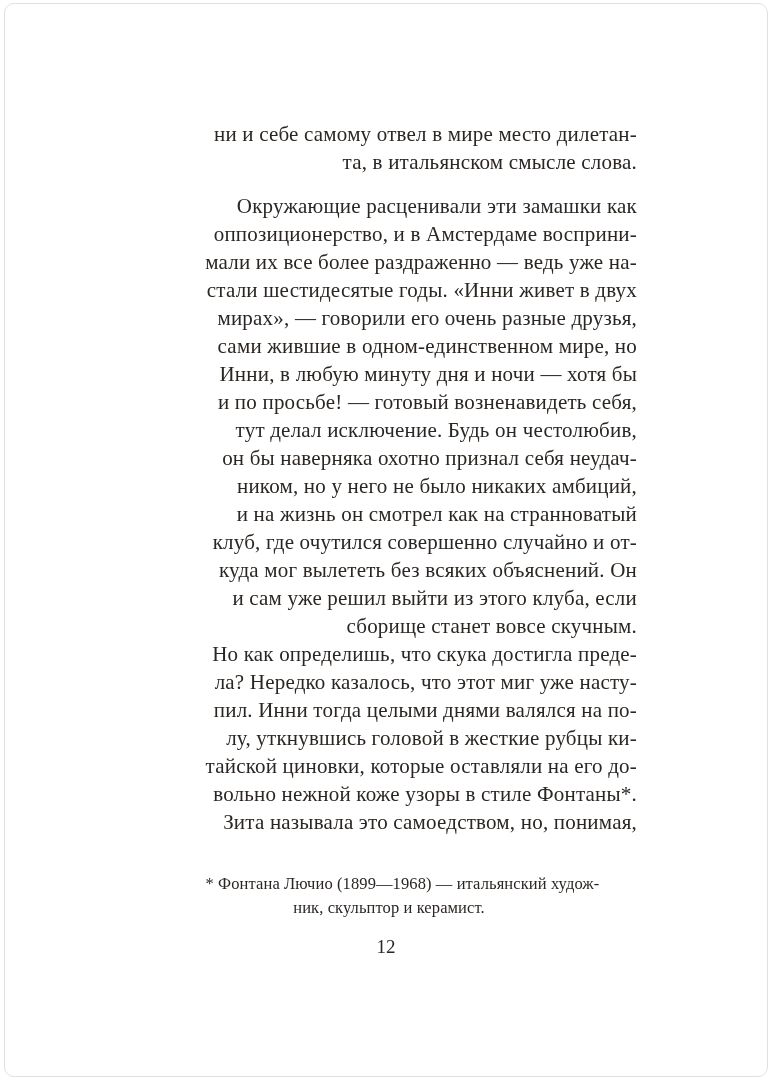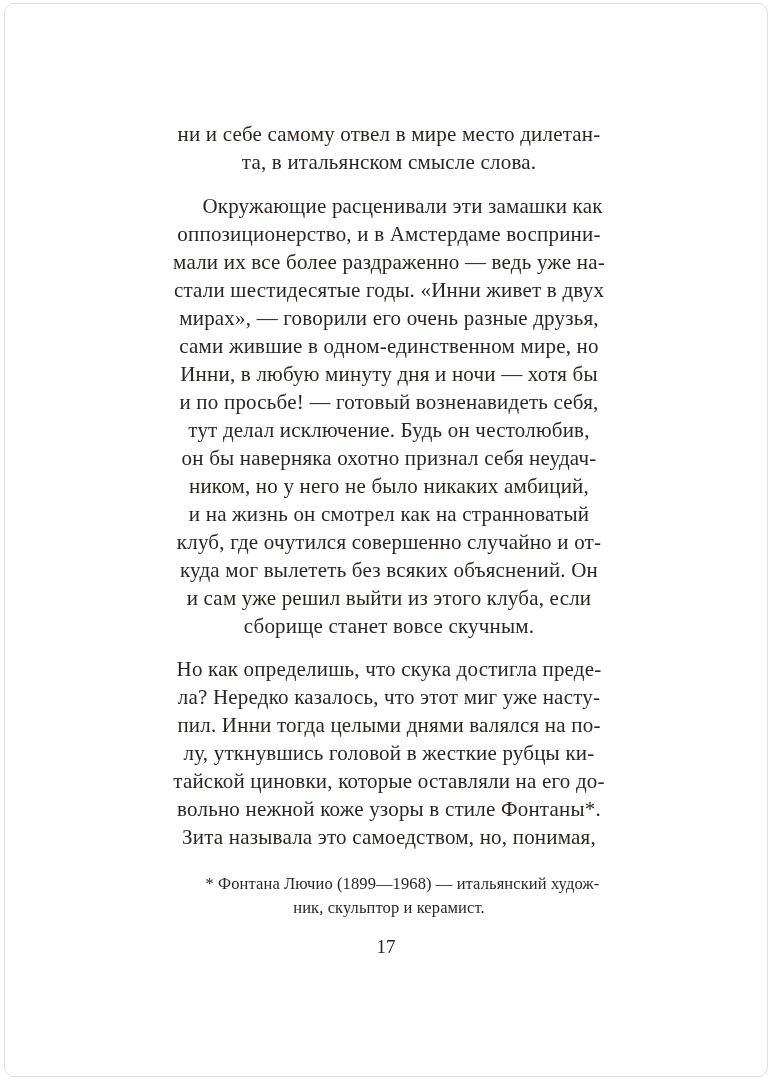--- a/index.html
+++ b/index.html
@@ -30,28 +30,27 @@
     left: 141px;
     top: 120px;
     width: 496px;
     font-size: 21px;
     line-height: 28px;
     letter-spacing: 0.2px;
   }
   .para {
     margin: 0;
     white-space: pre-line;
-    text-align: center;
+    text-align: right;
   }
   .para.indent {
     text-indent: 27px;
     margin-top: 16px;
   }
   .para.section-gap {
-    margin-top: 15px;
   }
   .footnote {
     position: absolute;
     left: 141px;
     top: 872px;
     width: 496px;
     font-size: 16.5px;
     line-height: 23.5px;
     letter-spacing: 0.1px;
     text-align: center;
@@ -102,13 +101,13 @@
 тайской циновки, которые оставляли на его до-
 вольно нежной коже узоры в стиле Фонтаны*.
 Зита называла это самоедством, но, понимая,</p>
 </div>
 
 <div class="footnote">
   <p class="footnote-text">* Фонтана Лючио (1899—1968) — итальянский худож-
 ник, скульптор и керамист.</p>
 </div>
 
-<div class="page-number">17</div>
+<div class="page-number">12</div>
 
 </body></html>

